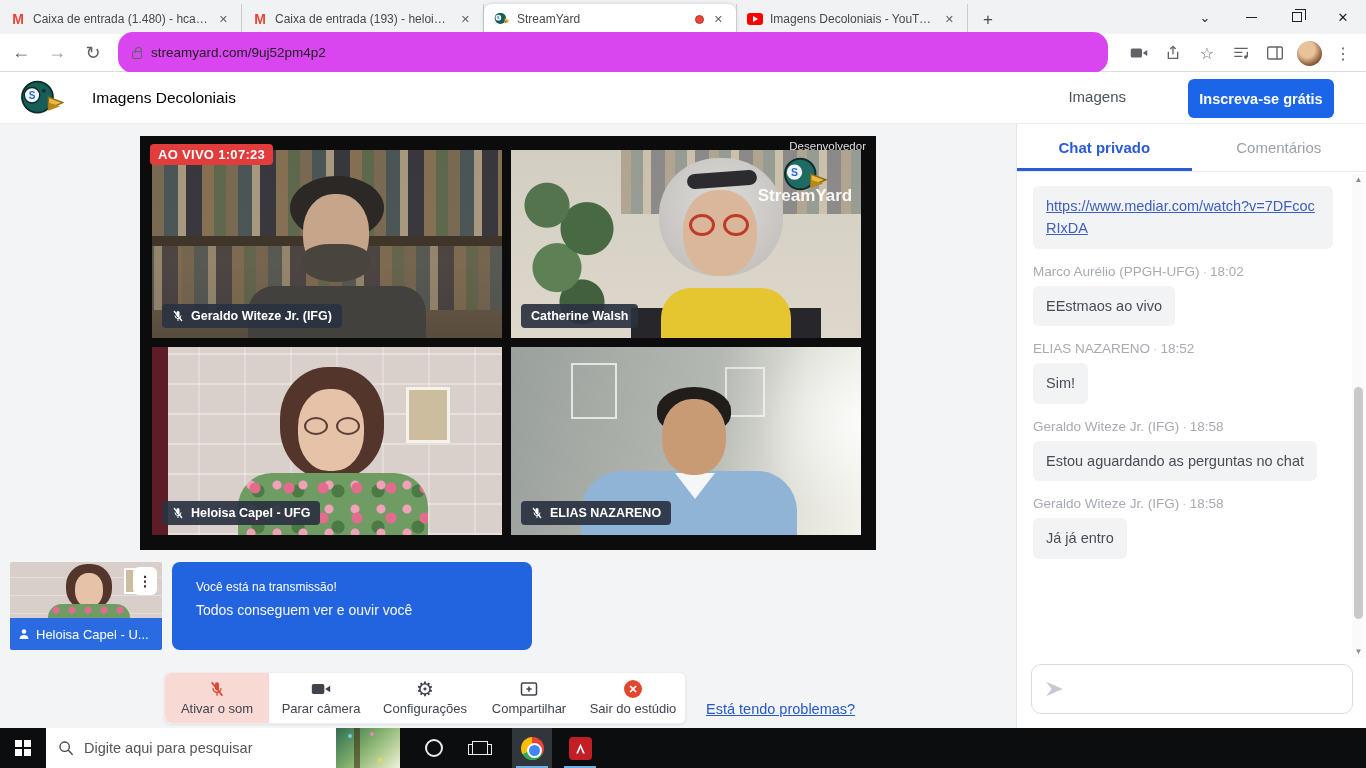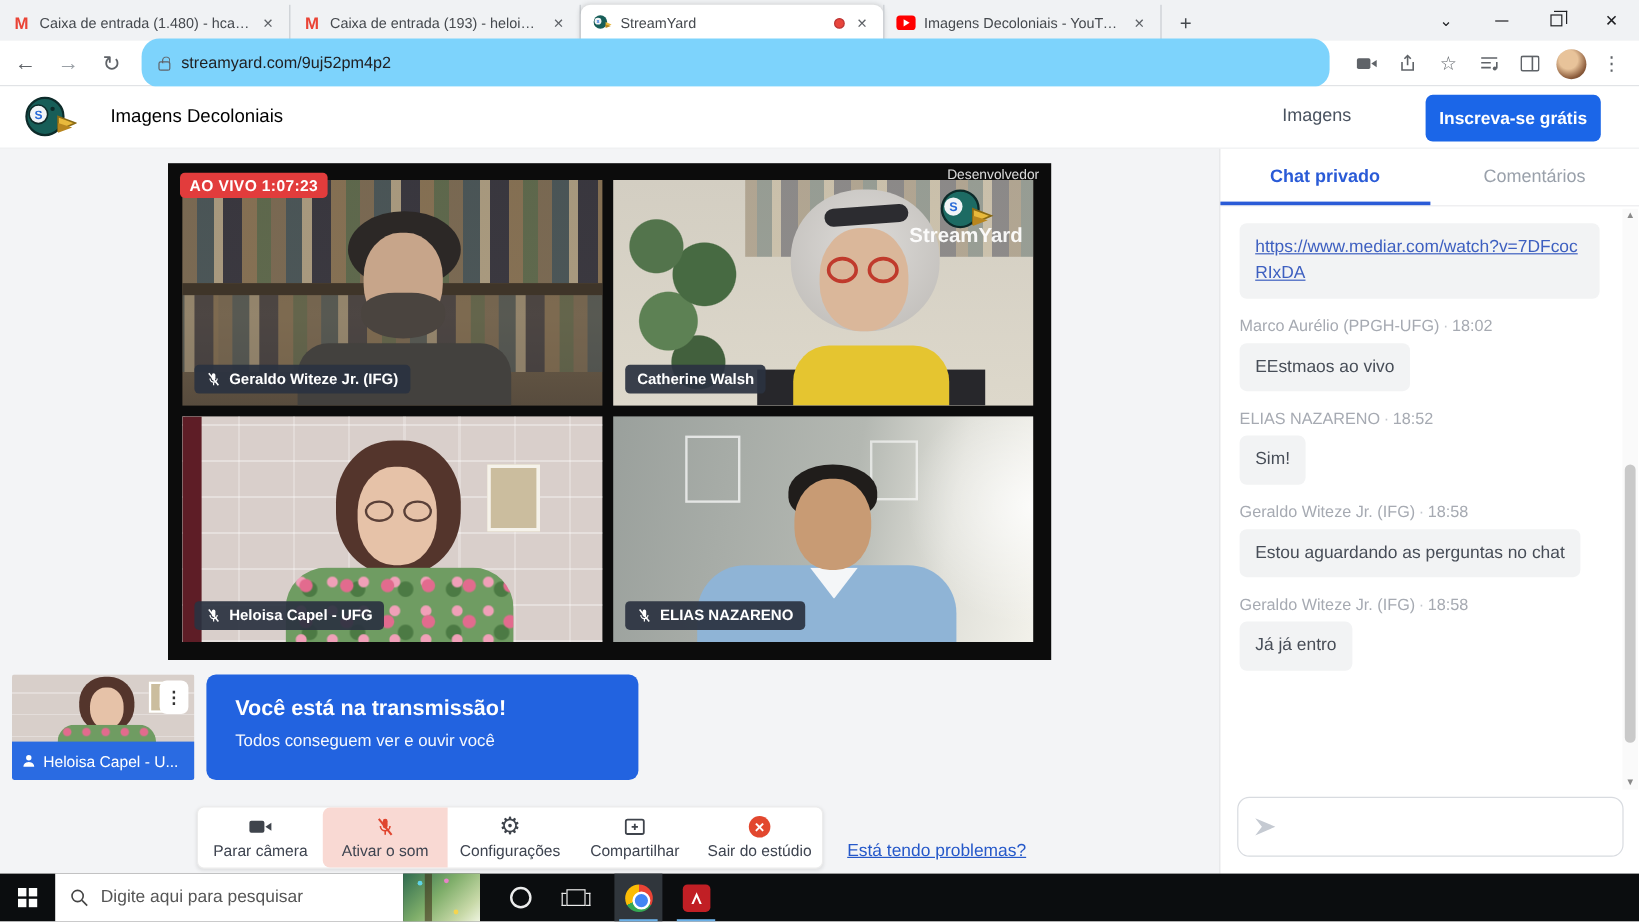--- a/index.html
+++ b/index.html
@@ -21,21 +21,21 @@
   #win-controls { position:absolute; right:0; top:0; height:34px; display:flex; align-items:center; }
   #win-controls .wc { width:46px; height:34px; display:flex; align-items:center; justify-content:center; color:#202124; font-size:13px; cursor:pointer; }
   .wc-min { width:11px; border-bottom:1.5px solid #202124; height:1px; display:block; }
   .wc-max { width:10px; height:10px; border:1.5px solid #202124; display:block; position:relative; background:#f0f2f4; }
   .wc-max::before { content:""; position:absolute; left:2px; top:-4px; width:10px; height:10px; border:1.5px solid #202124; border-bottom:none; border-left:none; }
 
   
   #chrome-toolbar { position:absolute; top:34px; left:0; width:1366px; height:38px; background:#fff; border-bottom:1px solid #dadce0; display:flex; align-items:center; }
   .nav-ico { width:30px; height:30px; display:flex; align-items:center; justify-content:center; color:#5f6368; font-size:18px; margin-left:6px; cursor:pointer; }
   .nav-ico.dim { color:#9aa0a6; }
-  #omnibox { margin-left:10px; width:990px; height:41px; background:#7dd3fc; border-radius:15px; display:flex; align-items:center; padding:0 14px; gap:9px; }
+  #omnibox { margin-left:10px; width:990px; height:41px; background:#d946ef; border-radius:15px; display:flex; align-items:center; padding:0 14px; gap:9px; }
   #omnibox .url { font-size:13.5px; color:#202124; }
   .lock { width:10px; height:8px; border:1.5px solid #5f6368; border-radius:2px; position:relative; margin-top:4px; }
   .lock::before { content:""; position:absolute; left:1.5px; top:-5px; width:5px; height:5px; border:1.5px solid #5f6368; border-bottom:none; border-radius:4px 4px 0 0; }
   #tb-right { position:absolute; right:8px; top:34px; height:38px; display:flex; align-items:center; gap:4px; }
   #tb-right .ti { width:30px; height:30px; display:flex; align-items:center; justify-content:center; color:#5f6368; cursor:pointer; font-size:16px; }
   .avatar-c { width:25px; height:25px; border-radius:50%; background:radial-gradient(circle at 40% 35%, #e8c39a 35%, #8a5a3a 70%, #4a2e20 100%); }
 
   
   #sy-header { position:absolute; top:72px; left:0; width:1366px; height:52px; background:#fff; border-bottom:1px solid #ecedef; }
   #sy-title { position:absolute; left:92px; top:17px; font-size:15.5px; color:#000000; }
@@ -108,21 +108,21 @@
     background-image:repeating-linear-gradient(0deg,rgba(255,255,255,.3) 0 1px,transparent 1px 18px); }
   .sv-frame { position:absolute; right:16px; top:6px; width:22px; height:26px; border:2px solid #fff; background:#cbbd9e; }
   .sv-hair { position:absolute; left:56px; top:2px; width:46px; height:46px; border-radius:46%; background:#54352c; }
   .sv-face { position:absolute; left:65px; top:11px; width:28px; height:34px; border-radius:46%; background:#e6c2a8; }
   .sv-torso { position:absolute; left:38px; bottom:26px; width:82px; height:20px; border-radius:14px 14px 0 0; background:#6f9c62;
     background-image:radial-gradient(circle,#e26b8e 3px,transparent 4px); background-size:16px 12px; }
   #sv-menu { position:absolute; top:5px; right:5px; width:24px; height:28px; background:#fff; border-radius:6px; display:flex; align-items:center; justify-content:center; font-size:14px; color:#333; font-weight:bold; cursor:pointer; z-index:4; }
   #sv-label { position:absolute; left:0; right:0; bottom:0; height:26px; background:#2a6be2; color:#fff; font-size:13px; display:flex; align-items:center; gap:6px; padding:16px 8px; white-space:nowrap; overflow:hidden; z-index:3; }
 
   #banner { position:absolute; left:172px; top:438px; width:360px; height:88px; background:#2263e0; border-radius:8px; color:#fff; padding:18px 24px; }
-  #banner .b1 { font-size:18px; font-weight:bold; }
+  #banner .b1 { font-size:12px; font-weight:normal; }
   #banner .b2 { font-size:14px; margin-top:8px; opacity:.96; }
 
   
   #controls { position:absolute; left:164px; top:548px; width:522px; height:52px; background:#fff; border:1px solid #ececec; border-radius:6px; box-shadow:0 1px 3px rgba(0,0,0,.08); display:flex; }
   .ctl { flex:1; display:flex; flex-direction:column; align-items:center; justify-content:center; gap:3px; font-size:13px; color:#3e4450; cursor:pointer; }
   .ctl.warn { background:#f9d9d3; border-radius:6px 0 0 6px; }
   .ctl .cic { height:18px; display:flex; align-items:center; justify-content:center; }
   .gear-g { font-size:20px; line-height:18px; color:#3f444c; }
   .leave-ic { width:18px; height:18px; border-radius:50%; background:#e2472e; color:#fff; font-size:11px; font-weight:bold; display:flex; align-items:center; justify-content:center; }
   #help-link { position:absolute; left:706px; top:577px; font-size:14.5px; color:#2558c9; text-decoration:underline; cursor:pointer; }
@@ -386,41 +386,41 @@
         <span>Heloisa Capel - U...</span>
       </div>
     </div>
 
     <div id="banner">
       <div class="b1">Você está na transmissão!</div>
       <div class="b2">Todos conseguem ver e ouvir você</div>
     </div>
 
     <div id="controls">
-      <div class="ctl">
-        <span class="cic">
-          <svg width="20" height="14" viewBox="0 0 24 16">
-              <rect x="1" y="2" width="15" height="12" rx="2" fill="#3f444c"></rect>
-              <polygon points="17,8 23,4 23,12" fill="#3f444c"></polygon>
-            </svg>
-        </span>
-        <span>Parar câmera</span>
-      </div>
       <div class="ctl warn">
         <span class="cic">
           <svg width="16" height="18" viewBox="0 0 24 24">
               <path d="M12 2a3 3 0 0 1 3 3v6a3 3 0 0 1-6 0V5a3 3 0 0 1 3-3z" fill="#e0452f"></path>
               <path d="M6 11a6 6 0 0 0 12 0" stroke="#e0452f" stroke-width="2" fill="none"></path>
               <line x1="12" y1="17" x2="12" y2="22" stroke="#e0452f" stroke-width="2"></line>
               <line x1="4" y1="2" x2="20" y2="22" stroke="#e0452f" stroke-width="2.6"></line>
             </svg>
         </span>
         <span>Ativar o som</span>
       </div>
       <div class="ctl">
+        <span class="cic">
+          <svg width="20" height="14" viewBox="0 0 24 16">
+              <rect x="1" y="2" width="15" height="12" rx="2" fill="#3f444c"></rect>
+              <polygon points="17,8 23,4 23,12" fill="#3f444c"></polygon>
+            </svg>
+        </span>
+        <span>Parar câmera</span>
+      </div>
+      <div class="ctl">
         <span class="cic gear-g">⚙</span>
         <span>Configurações</span>
       </div>
       <div class="ctl">
         <span class="cic">
           <svg width="18" height="16" viewBox="0 0 24 20" fill="none" stroke="#3f444c" stroke-width="2">
               <rect x="2" y="2" width="20" height="16" rx="2"></rect>
               <path d="M12 6.5v7M8.5 10h7"></path>
             </svg>
         </span>

